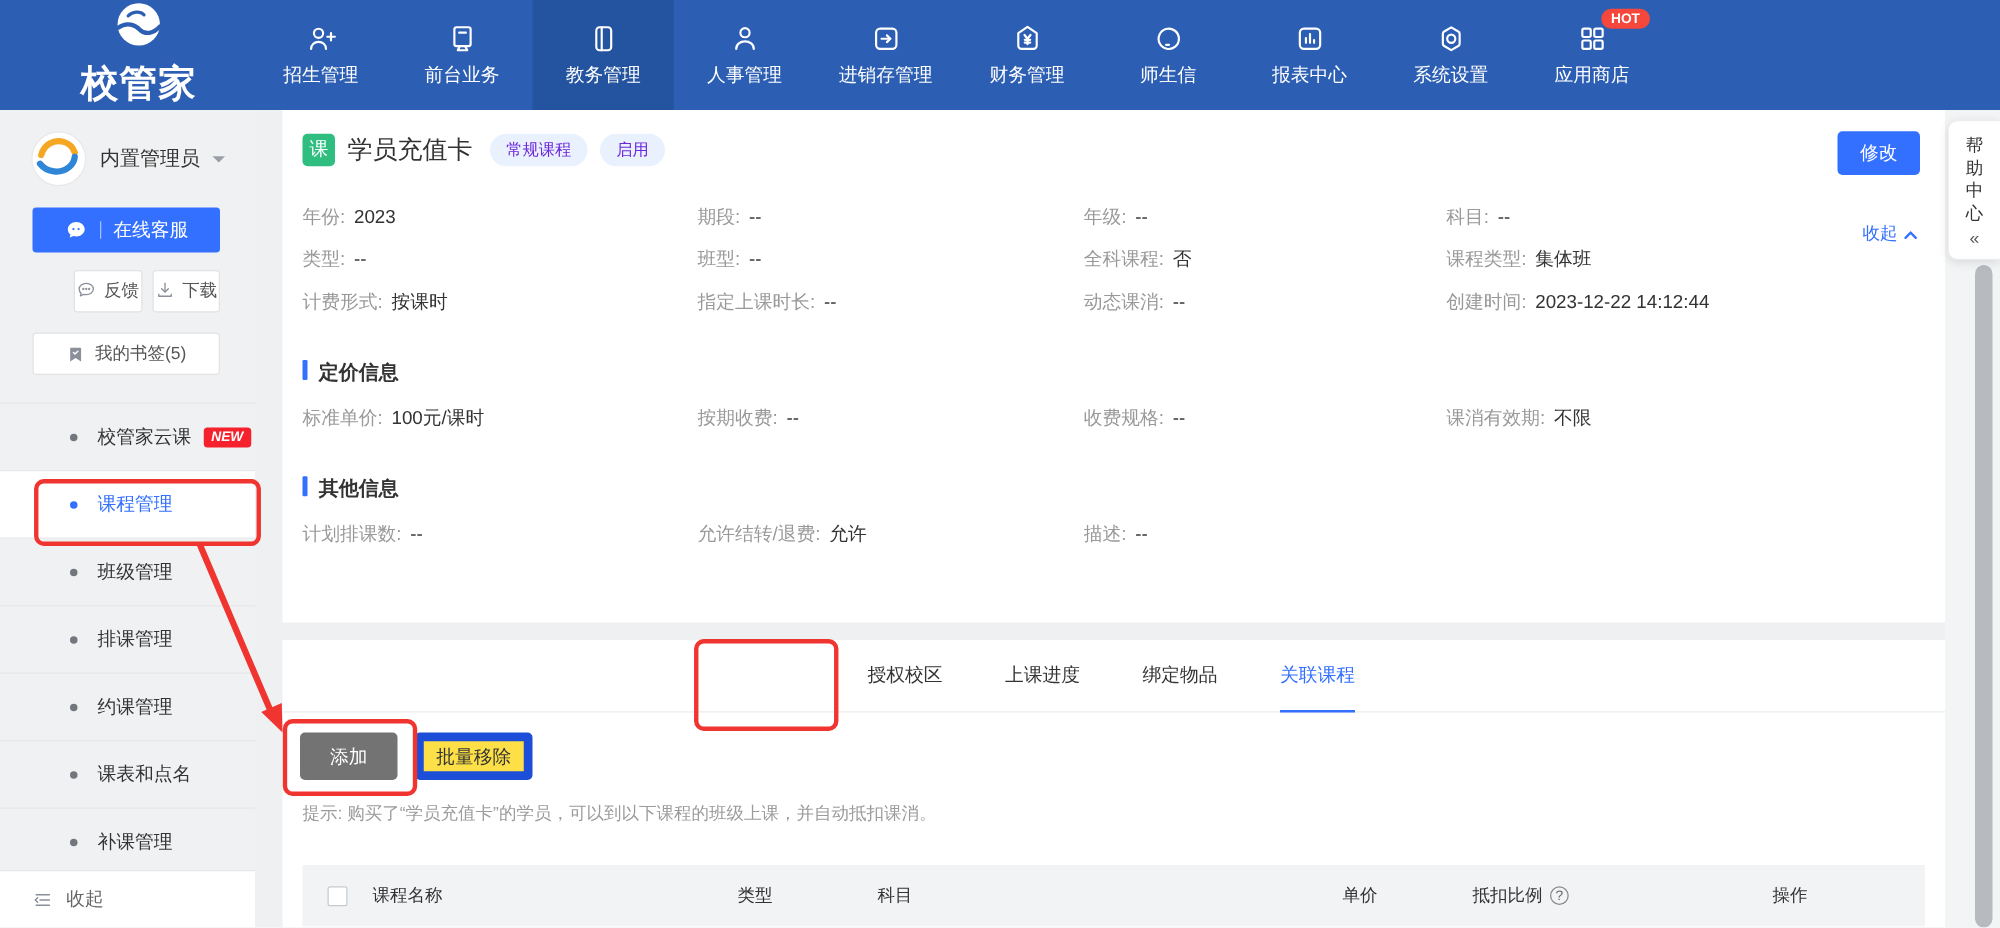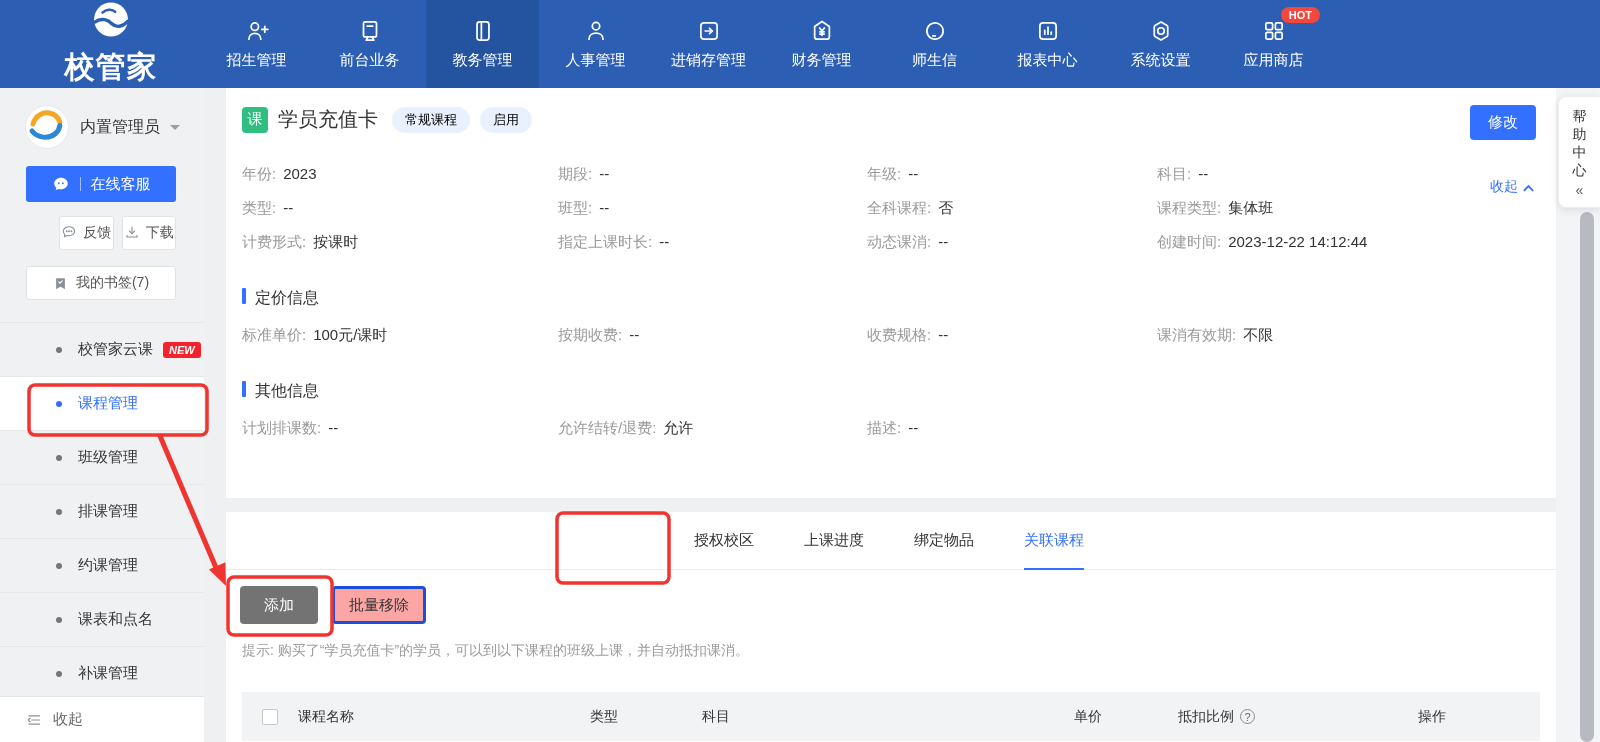--- a/index.html
+++ b/index.html
@@ -38,39 +38,39 @@
   .new-badge { background:#f5222d; color:#fff; font-size:11px; font-weight:bold; font-style:italic; padding:2px 6px; border-radius:3px; margin-left:-6px; }
   .sidebar-collapse { position:absolute; bottom:0; left:0; width:204px; height:46px; background:#fff; border-top:1px solid #e6e6e6; display:flex; align-items:center; gap:9px; padding-left:26px; color:#666; font-size:15px; cursor:pointer; }
   .sidebar-collapse svg { width:18px; height:18px; stroke:#8a8f99; fill:none; stroke-width:1.6; stroke-linecap:round; }
 
   
   .main { position:absolute; left:226px; top:88px; width:1330px; bottom:0; }
   .card1 { position:absolute; top:0; left:0; right:0; height:410px; background:#fff; padding:0 20px 0 16px; }
   .c1-header { display:flex; align-items:center; gap:10px; padding-top:18px; }
   .course-badge { width:26px; height:26px; background:#2fbe80; color:#fff; border-radius:4px; display:flex; align-items:center; justify-content:center; font-size:15px; flex:none; }
   .c1-title { font-size:20px; color:#333; font-weight:normal; margin-right:4px; }
-  .tag { background:#e9f1ff; color:#000000; font-size:13px; padding:4px 13px; border-radius:14px; }
+  .tag { background:#e9f1ff; color:#6d28d9; font-size:13px; padding:4px 13px; border-radius:14px; }
   .edit-btn { position:absolute; right:20px; top:17px; width:66px; height:35px; background:#3370ff; color:#fff; font-size:15px; border:none; border-radius:4px; cursor:pointer; }
   .collapse-link { position:absolute; right:22px; top:90px; color:#3370ff; font-size:14px; display:flex; gap:5px; align-items:center; cursor:pointer; }
   .chev-up svg { width:11px; height:8px; stroke:#3370ff; stroke-width:2; fill:none; stroke-linecap:round; }
   .info-grid { display:grid; grid-template-columns:316px 309px 290px auto; margin-top:30px; row-gap:13px; font-size:15px; line-height:21px; }
   .f-label { color:#999; }
   .f-value { color:#333; margin-left:7px; }
-  .section-title { display:flex; align-items:flex-start; gap:9px; margin-top:36px; font-size:16px; font-weight:normal; color:#333; }
+  .section-title { display:flex; align-items:flex-start; gap:9px; margin-top:36px; font-size:16px; font-weight:bold; color:#333; }
   .section-bar { width:4px; height:16px; background:#3370ff; border-radius:1px; }
   .section-row { display:grid; grid-template-columns:316px 309px 290px auto; margin-top:15px; font-size:15px; line-height:21px; }
 
   .card2 { position:absolute; top:424px; left:0; right:0; height:230px; background:#fff; }
   .tabs-row { height:58px; border-bottom:1px solid #ebebeb; display:flex; align-items:center; padding-left:46px;justify-content:center; }
   .tab { margin-right:50px; font-size:15px; color:#333; height:58px; display:flex; align-items:center; cursor:pointer; position:relative; }
   .tab.active { color:#3370ff; }
   .tab.active::after { content:""; position:absolute; left:0; right:0; bottom:0; height:2px; background:#3370ff; }
   .actions-row { margin:16px 0 0 14px; display:flex; gap:14px; }
   .add-btn { width:78px; height:38px; background:#737373; color:#fff; border-radius:4px; font-size:15px; border:none; cursor:pointer; }
-  .remove-btn { width:94px; height:38px; background:#fca5a5; color:#333; border:3px solid #1d4ed8; border-radius:4px; font-size:15px; cursor:pointer; }
+  .remove-btn { width:94px; height:38px; background:#fde047; color:#333; border:7px solid #1d4ed8; border-radius:4px; font-size:15px; cursor:pointer; }
   .hint { margin:18px 0 0 16px; color:#9b9b9b; font-size:14px; }
   .table-head { margin:32px 16px 0; height:49px; background:#f2f3f5; display:flex; align-items:center; font-size:14px; color:#333; }
   .th-check { padding-left:20px; width:56px; display:flex; align-items:center; }
   .checkbox { width:16px; height:16px; background:#fff; border:1px solid #c6cad0; border-radius:2px; cursor:pointer; }
   .th-name { width:292px; } .th-type { width:112px; } .th-subject { width:372px; } .th-price { width:104px; }
   .th-ratio { width:240px; display:flex; align-items:center; gap:6px; }
   .q-icon { width:15px; height:15px; border:1px solid #8a8a8a; border-radius:50%; font-size:11px; color:#6b6b6b; display:flex; align-items:center; justify-content:center; cursor:pointer; }
 
   
   .rail-bg { position:absolute; left:1556px; top:88px; width:44px; bottom:0; background:#f3f4f6; z-index:2; }
@@ -240,21 +240,21 @@
             </svg></span>
         <span>下载</span>
       </div>
     </div>
 
     <div class="btn-bookmark">
       <svg width="15" height="15" viewBox="0 0 24 24">
           <path d="M6 3.5h12a1 1 0 0 1 1 1V21l-7-4.4L5 21V4.5a1 1 0 0 1 1-1z" fill="#8a8f99"></path>
           <path d="M9.2 9.5l2 2 3.6-3.6" fill="none" stroke="#ffffff" stroke-width="1.8" stroke-linecap="round"></path>
         </svg>
-      <span>我的书签(7)</span>
+      <span>我的书签(5)</span>
     </div>
 
     <div class="menu">
       <div class="menu-item">
         <span class="dot"></span>
         <span>校管家云课</span>
         <span class="new-badge">NEW</span>
       </div>
       <div class="menu-item active">
         <span class="dot"></span>

